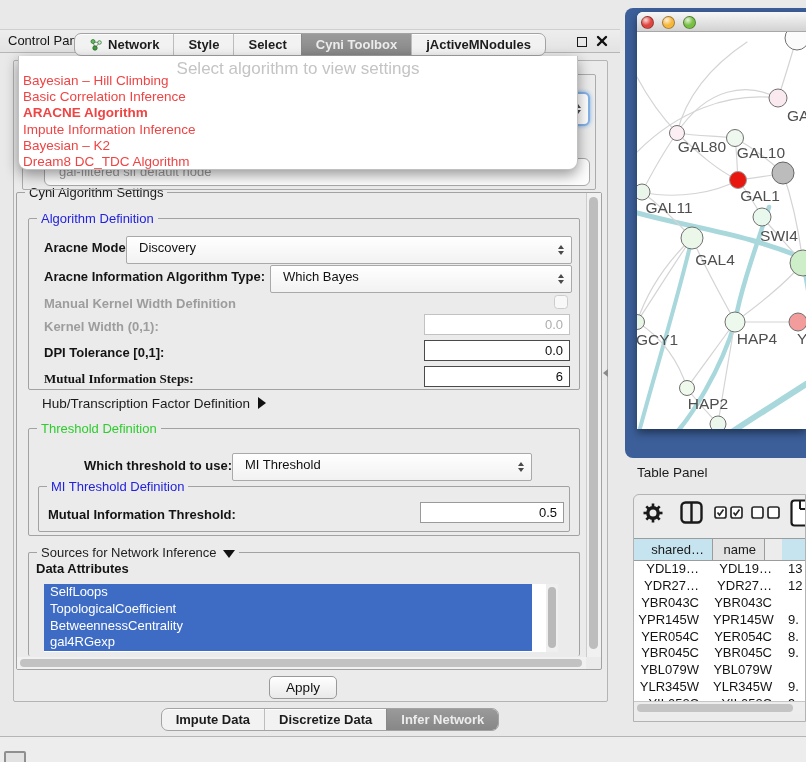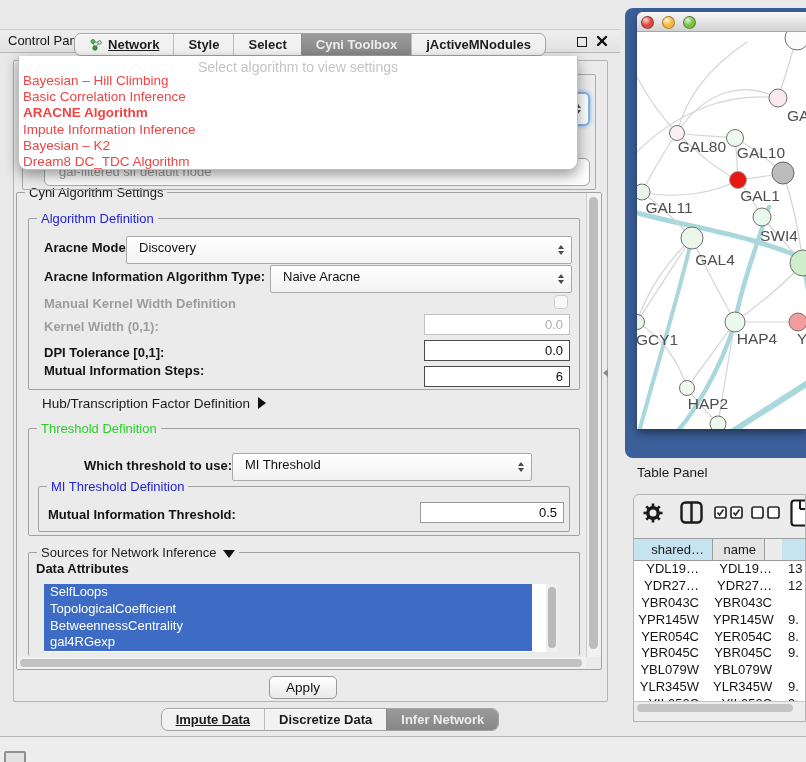--- a/index.html
+++ b/index.html
@@ -10,35 +10,35 @@
 
   
   .titlebar { left:0; top:6px; width:620px; height:24px; background:linear-gradient(#eeeeee,#e3e3e3); border-top:1px solid #cfcfcf; border-bottom:1px solid #b6b6b6;margin-top:23px; }
   .titlebar .ttl { position:absolute; left:8px; top:0; line-height:22px; font-size:13px; color:#151515; }
   .tb-ico { position:absolute; top:5px; width:12px; height:12px; }
 
   
   .tabbar { left:0; top:33px; width:620px; height:24px; display:flex; justify-content:center; }
   .seg-ctl { display:inline-flex; height:23px; border:1px solid #a3a3a3; border-radius:7px; overflow:hidden; background:#f2f2f2; box-shadow:inset 0 1px 0 rgba(255,255,255,.8); }
   .seg { display:flex; align-items:center; gap:5px; padding:0 14px; font-size:13px; font-weight:700; color:#1c1c1c; border-left:1px solid #bdbdbd; cursor:default; }
-  .seg:first-child { border-left:none;text-decoration:underline; }
+  .seg:first-child { border-left:none; }
   .seg.sel { background:linear-gradient(#9a9a9a,#878787); color:#ececec; border-left-color:#8a8a8a; }
 
   
   .main-panel { left:13px; top:60px; width:595px; height:642px; background:#ebebeb; border:1px solid #b4b4b4; border-radius:2px; }
 
   
   .ghost-group { left:22px; top:74px; width:574px; height:116px; border:1px solid #ababab; border-radius:2px; z-index:1; }
   .ghost-combo { left:44px; top:158px; width:546px; height:28px; background:#fdfdfd; border:1px solid #a8a8a8; border-radius:6px; z-index:2; }
   .ghost-combo span { position:absolute; left:14px; top:0; line-height:26px; font-size:13px; color:#9a9a9a; }
   .focus-combo { left:562px; top:92px; width:28px; height:34px; background:#fff; border:2px solid #85b2e6; box-shadow:0 0 4px #7ab0ea; border-radius:6px; z-index:2; }
 
   
   .popup { left:18px; top:56px; width:560px; height:114px; background:#ffffff; border:1px solid #c0c0c0; border-top:none; border-radius:0 0 9px 9px; box-shadow:0 5px 14px rgba(0,0,0,.4); z-index:50; }
-  .popup-ph { text-align:center; font-size:14px; color:#c4c4c4; padding-top:3px; height:17px; }
+  .popup-ph { text-align:center; font-size:17px; color:#c4c4c4; padding-top:3px; height:17px; }
   .popup-opt { font-size:13.5px; color:#ef4444; line-height:16.2px; padding-left:4px; white-space:nowrap; }
   .popup-opt-bold { font-weight:700; }
 
   
   .grp { position:absolute; border:1px solid #a2a2a2; border-radius:2px; }
   .grp-lab { position:absolute; top:-8px; left:8px; background:#ebebeb; padding:0 4px; font-size:13px; color:#1d1d1d; line-height:15px; white-space:nowrap; }
   .lab-blue { color:#2222dd; }
   .lab-green { color:#2ecc2e; }
 
   .settings { left:16px; top:192px; width:586px; height:478px; }
@@ -187,33 +187,33 @@
   <span class="row-lab" style="left:44px; top:240px;">Aracne Mode:</span>
   <div class="combo" style="left:126px; top:236px; width:446px;">
     <span>Discovery</span>
     <span class="stepper">
         <i class="up"></i>
         <i class="dn"></i>
       </span>
   </div>
   <span class="row-lab" style="left:44px; top:269px;">Aracne Information Algorithm Type:</span>
   <div class="combo" style="left:270px; top:265px; width:302px;">
-    <span>Naive Aracne</span>
+    <span>Which Bayes</span>
     <span class="stepper">
         <i class="up"></i>
         <i class="dn"></i>
       </span>
   </div>
   <span class="row-lab dis" style="left:44px; top:296px;">Manual Kernel Width Definition</span>
   <span class="chk" style="left:554px; top:295px;"></span>
   <span class="row-lab dis" style="left:44px; top:319px;">Kernel Width (0,1):</span>
   <div class="tinput lite" style="left:424px; top:314px; width:146px;"><span>0.0</span></div>
   <span class="row-lab" style="left:44px; top:345px;">DPI Tolerance [0,1]:</span>
   <div class="tinput dark" style="left:424px; top:340px; width:146px;"><span>0.0</span></div>
-  <span class="row-lab" style="left:44px; top:363px;">Mutual Information Steps:</span>
+  <span class="row-lab" style="left:44px; top:371px;font-family:Liberation Serif, serif;">Mutual Information Steps:</span>
   <div class="tinput dark" style="left:424px; top:366px; width:146px;"><span>6</span></div>
 
   <div class="abs" style="left:42px; top:396px; font-size:13.5px; color:#1a1a1a;">
     <span>Hub/Transcription Factor Definition</span><span class="tri-r"></span>
   </div>
 
   <div class="abs grp" style="left:28px; top:428px; width:552px; height:108px;">
     <span class="grp-lab lab-green">Threshold Definition</span>
   </div>
   <span class="row-lab" style="left:84px; top:458px;">Which threshold to use:</span>

